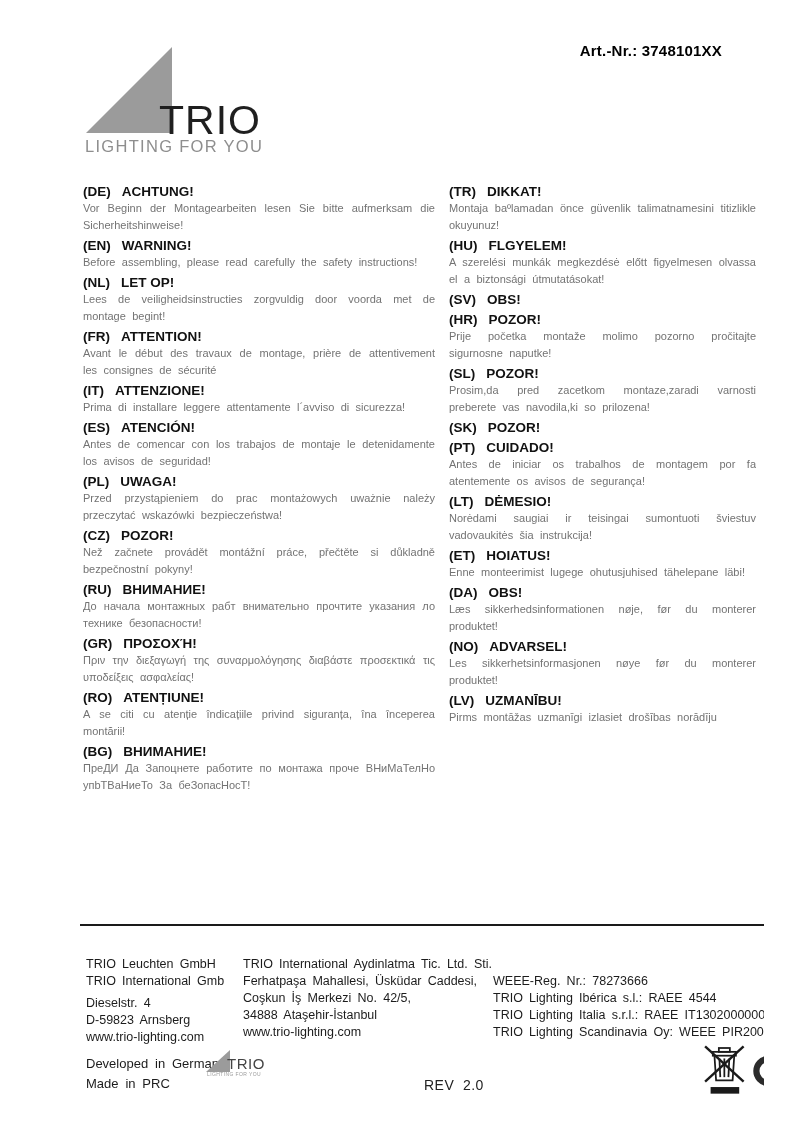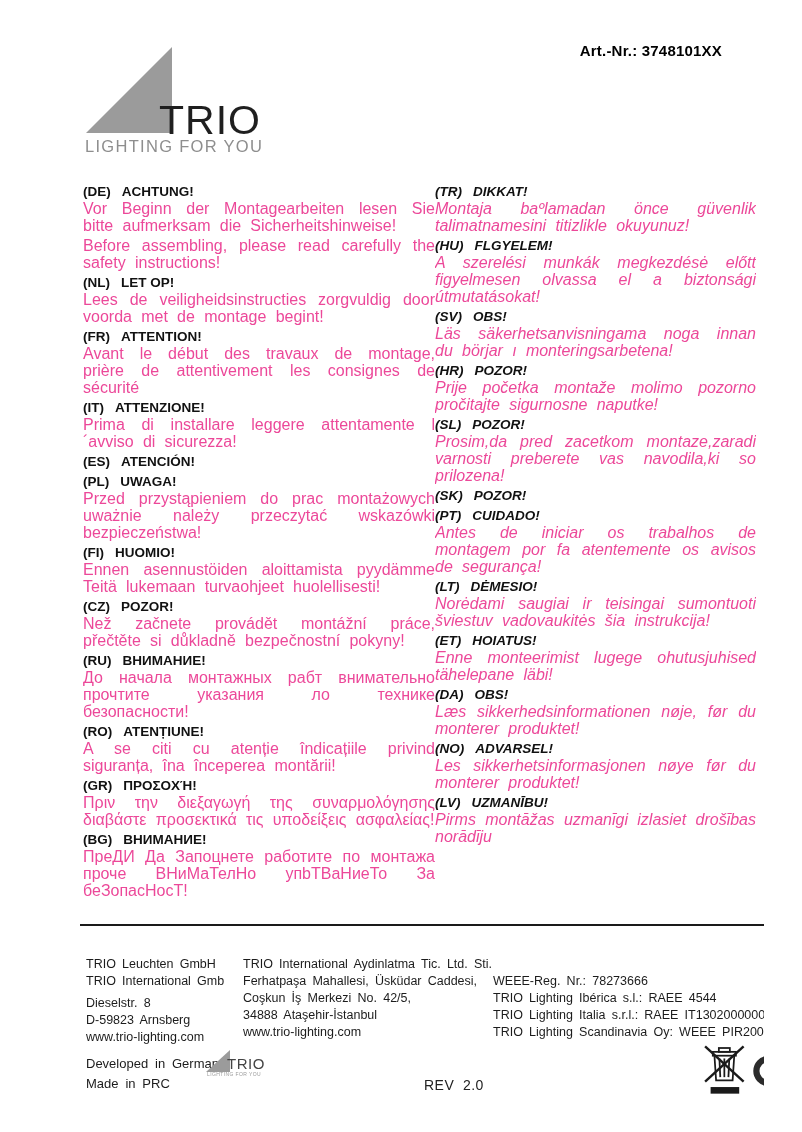--- a/index.html
+++ b/index.html
@@ -30,34 +30,34 @@
     font-size:41px; font-weight:200; letter-spacing:1px; color:#1f1f1f;
   }
   .logo-tagline {
     position:absolute; top:92px; left:0px;
     font-size:16.5px; font-weight:300; letter-spacing:1.3px; color:#8e8e8e;
     white-space:nowrap;
   }
   
   .columns {
     position:absolute; top:183px; left:45px; right:8px; height:730px;
-    display:flex; overflow:hidden;
+    display:flex; gap:14px; overflow:hidden;
   }
   .col { overflow:hidden; }
   .col-left  { width:352px; flex:none; }
-  .col-right { flex:1;font-style:italic; }
+  .col-right { flex:1; }
   .wblock { margin-bottom:3px; }
   .wblock h3 {
     font-size:13.5px; font-weight:bold; line-height:17px; color:#111;
   }
   .wblock h3 .code { margin-right:11px; }
   .wblock p {
-    font-size:16px; line-height:17px;
+    font-size:11px; line-height:17px;
     text-align:justify; word-spacing:0.30em;
-    color:#ec4899;
+    color:#737373;
   }
   
   .divider {
     position:absolute; top:924px; left:42px;
     width:723px; height:2px; background:#1a1a1a;
   }
   .footer-col { position:absolute; top:956px; font-size:12.5px; line-height:17px; word-spacing:0.22em; }
   .fcol1 { left:48px;  width:155px; }
   .fcol2 { left:205px; width:252px; }
   .fcol3 { left:455px; width:345px; padding-top:17px; }
@@ -89,92 +89,89 @@
 
   <div class="columns">
     <div class="col col-left">
 
         <div class="wblock">
           <h3><span class="code">(DE)</span><span>ACHTUNG!</span></h3>
           <p>Vor Beginn der Montagearbeiten lesen Sie bitte aufmerksam die Sicherheitshinweise!</p>
         </div>
 
         <div class="wblock">
+          <h3><span class="code">(EN)</span><span>WARNING!</span></h3>
           <p>Before assembling, please read carefully the safety instructions!</p>
         </div>
 
         <div class="wblock">
           <h3><span class="code">(NL)</span><span>LET OP!</span></h3>
           <p>Lees de veiligheidsinstructies zorgvuldig door voorda met de montage begint!</p>
         </div>
 
         <div class="wblock">
           <h3><span class="code">(FR)</span><span>ATTENTION!</span></h3>
           <p>Avant le début des travaux de montage, prière de attentivement les consignes de sécurité</p>
         </div>
 
         <div class="wblock">
           <h3><span class="code">(IT)</span><span>ATTENZIONE!</span></h3>
           <p>Prima di installare leggere attentamente l´avviso di sicurezza!</p>
         </div>
 
         <div class="wblock">
           <h3><span class="code">(ES)</span><span>ATENCIÓN!</span></h3>
+          <p>Antes de comencar con los trabajos de montaje le detenidamente los avisos de seguridad!</p>
         </div>
 
         <div class="wblock">
           <h3><span class="code">(PL)</span><span>UWAGA!</span></h3>
           <p>Przed przystąpieniem do prac montażowych uważnie należy przeczytać wskazówki bezpieczeństwa!</p>
         </div>
 
-        <div class="wblock">
-          <h3><span class="code">(FI)</span><span>HUOMIO!</span></h3>
-          <p>Ennen asennustöiden aloittamista pyydämme Teitä lukemaan turvaohjeet huolellisesti!</p>
-        </div>
 
         <div class="wblock">
           <h3><span class="code">(CZ)</span><span>POZOR!</span></h3>
           <p>Než začnete provádět montážní práce, přečtěte si důkladně bezpečnostní pokyny!</p>
         </div>
 
         <div class="wblock">
           <h3><span class="code">(RU)</span><span>ВНИМАНИЕ!</span></h3>
           <p>До начала монтажных рабт внимательно прочтите указания ло технике безопасности!</p>
         </div>
 
         <div class="wblock">
+          <h3><span class="code">(GR)</span><span>ΠΡΟΣΟΧΉ!</span></h3>
+          <p>Πριν την διεξαγωγή της συναρμολόγησης διαβάστε προσεκτικά τις υποδείξεις ασφαλείας!</p>
+        </div>
+
+        <div class="wblock">
           <h3><span class="code">(RO)</span><span>ATENȚIUNE!</span></h3>
           <p>A se citi cu atenție îndicațiile privind siguranța, îna începerea montării!</p>
         </div>
 
         <div class="wblock">
-          <h3><span class="code">(GR)</span><span>ΠΡΟΣΟΧΉ!</span></h3>
-          <p>Πριν την διεξαγωγή της συναρμολόγησης διαβάστε προσεκτικά τις υποδείξεις ασφαλείας!</p>
-        </div>
-
-        <div class="wblock">
           <h3><span class="code">(BG)</span><span>ВНИМАНИЕ!</span></h3>
           <p>ПреДИ Да Запоцнете работите по монтажа проче ВНиМаТелНо упbТВаНиеТо За беЗопасНосТ!</p>
         </div>
       </div>
     <div class="col col-right">
 
         <div class="wblock">
           <h3><span class="code">(TR)</span><span>DIKKAT!</span></h3>
           <p>Montaja baºlamadan önce güvenlik talimatnamesini titizlikle okuyunuz!</p>
         </div>
 
         <div class="wblock">
           <h3><span class="code">(HU)</span><span>FLGYELEM!</span></h3>
           <p>A szerelési munkák megkezdésė előtt figyelmesen olvassa el a biztonsági útmutatásokat!</p>
         </div>
 
         <div class="wblock">
           <h3><span class="code">(SV)</span><span>OBS!</span></h3>
-          <p>Läs säkerhetsanvisningama noga innan du börjar ı monteringsarbetena!</p>
         </div>
 
         <div class="wblock">
           <h3><span class="code">(HR)</span><span>POZOR!</span></h3>
           <p>Prije početka montaže molimo pozorno pročitajte sigurnosne naputke!</p>
         </div>
 
         <div class="wblock">
           <h3><span class="code">(SL)</span><span>POZOR!</span></h3>
           <p>Prosim,da pred zacetkom montaze,zaradi varnosti preberete vas navodila,ki so prilozena!</p>
@@ -221,21 +218,21 @@
 
   <div class="footer-col fcol1">
     <div>
 
     <div class="fbold">TRIO Leuchten GmbH</div>
         <div class="fbold">TRIO International Gmb</div>
       </div>
     <div class="addr-gap"></div>
     <div>
 
-    <div>Dieselstr. 8</div>
+    <div>Dieselstr. 4</div>
         <div>D-59823 Arnsberg</div>
         <div>www.trio-lighting.com</div>
       </div>
   </div>
 
   <div class="footer-col fcol2">
     <div class="fbold">TRIO International Aydinlatma Tic. Ltd. Sti.</div>
     <div>
 
     <div>Ferhatpaşa Mahallesi, Üsküdar Caddesi,</div>

